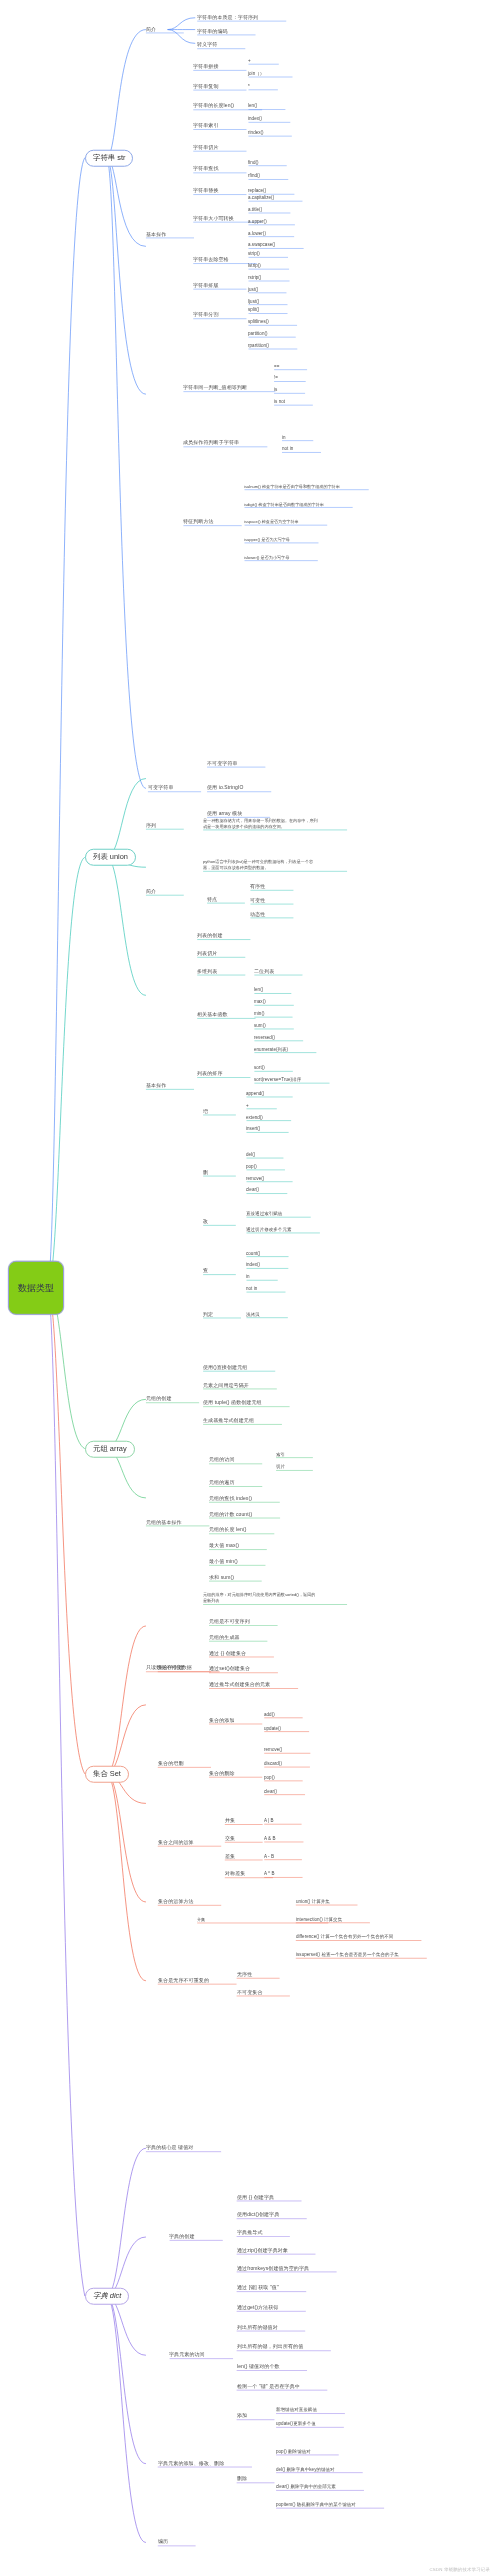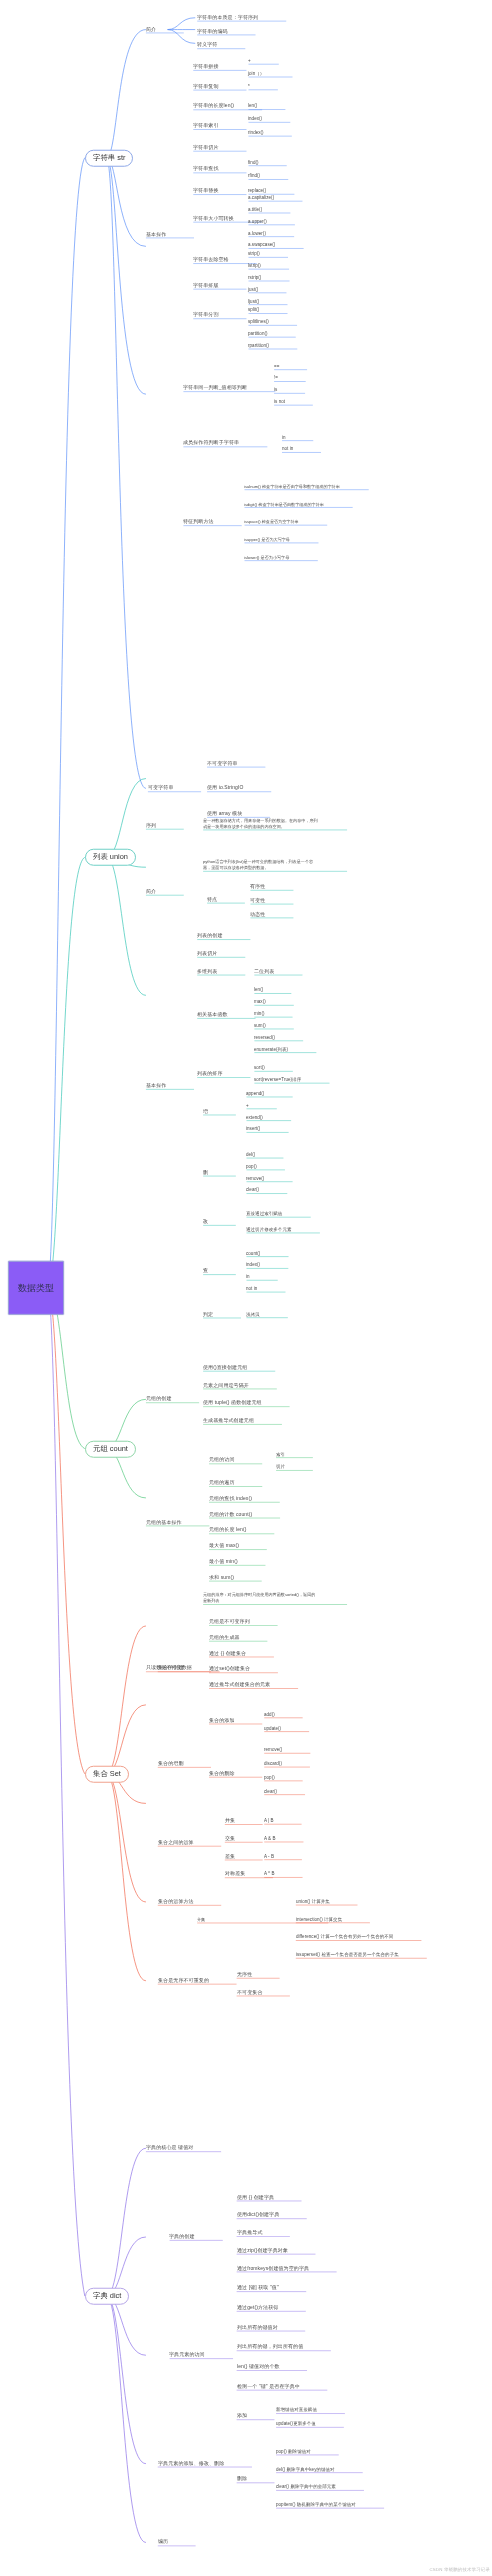--- a/index.html
+++ b/index.html
@@ -17,43 +17,43 @@
 
   .node {
     position:absolute;
     white-space:nowrap;
     line-height:1.15;
     transform:translateY(-50%);
   }
 
   
   .root {
-    background:#8b5cf6;
+    background:#84cc16;
     border:1px solid #9aa0d8;
-    border-radius:1px;
+    border-radius:8px;
     padding:21px 9px;
     font-size:9px;
     color:#2f2f4f;
     box-shadow:0 0 0 0.5px rgba(120,130,200,.25);
   }
 
   
   .cap {
     background:#ffffff;
     border:1px solid #b9bfe6;
     border-radius:9px;
     padding:3px 7px;
     font-size:7.4px;
     color:#333;
   }
   .cap.str  { border-color:#8fa9e8; }
   .cap.list { border-color:#6fd0c6; }
   .cap.tup  { border-color:#8fd6a8; }
   .cap.set  { border-color:#f0a08c; }
-  .cap.dict { border-color:#b6a6e8; }
+  .cap.dict { border-color:#b6a6e8;font-style:italic; }
 
   
   .t  { font-size:5px; color:#4a4a4a; letter-spacing:0.1px; }
   .t2 { font-size:4.5px; color:#4a4a4a; letter-spacing:0.05px; }
   .t3 { font-size:4.1px; color:#4a4a4a; }
   .wrap2 { white-space:normal; width:103px; line-height:1.35; }
   .wrap3 { white-space:normal; width:116px; line-height:1.35; }
 
   .watermark {
     position:absolute; right:3px; bottom:4px;
@@ -281,21 +281,21 @@
       <line x1="280" x2="367.859375" y1="2509.140625" y2="2509.140625" stroke="#8a6fe8" stroke-width="0.55" opacity="0.85"></line>
       <line x1="280" x2="369.140625" y1="2527.140625" y2="2527.140625" stroke="#8a6fe8" stroke-width="0.55" opacity="0.85"></line>
       <line x1="280" x2="389.5625" y1="2545.140625" y2="2545.140625" stroke="#8a6fe8" stroke-width="0.55" opacity="0.85"></line>
       <line x1="160" x2="198.390625" y1="2583.421875" y2="2583.421875" stroke="#8a6fe8" stroke-width="0.55" opacity="0.85"></line>
     </svg>
 
   <div class="node root" style="left:8px; top:1288px;">数据类型</div>
 
   <div class="node cap str" style="left:85px; top:158px;">字符串 str</div>
   <div class="node cap list" style="left:85px; top:857px;">列表 union</div>
-  <div class="node cap tup" style="left:85px; top:1449px;">元组 count</div>
+  <div class="node cap tup" style="left:85px; top:1449px;">元组 array</div>
   <div class="node cap set" style="left:85px; top:1774px;">集合 Set</div>
   <div class="node cap dict" style="left:85px; top:2296px;">字典 dict</div>
 
   <div class="node t" style="left:146px; top:30px;">简介</div>
   <div class="node t" style="left:197px; top:18px;">字符串的本质是：字符序列</div>
   <div class="node t" style="left:197px; top:32px;">字符串的编码</div>
   <div class="node t" style="left:197px; top:45px;">转义字符</div>
 
   <div class="node t" style="left:146px; top:235px;">基本操作</div>
 

